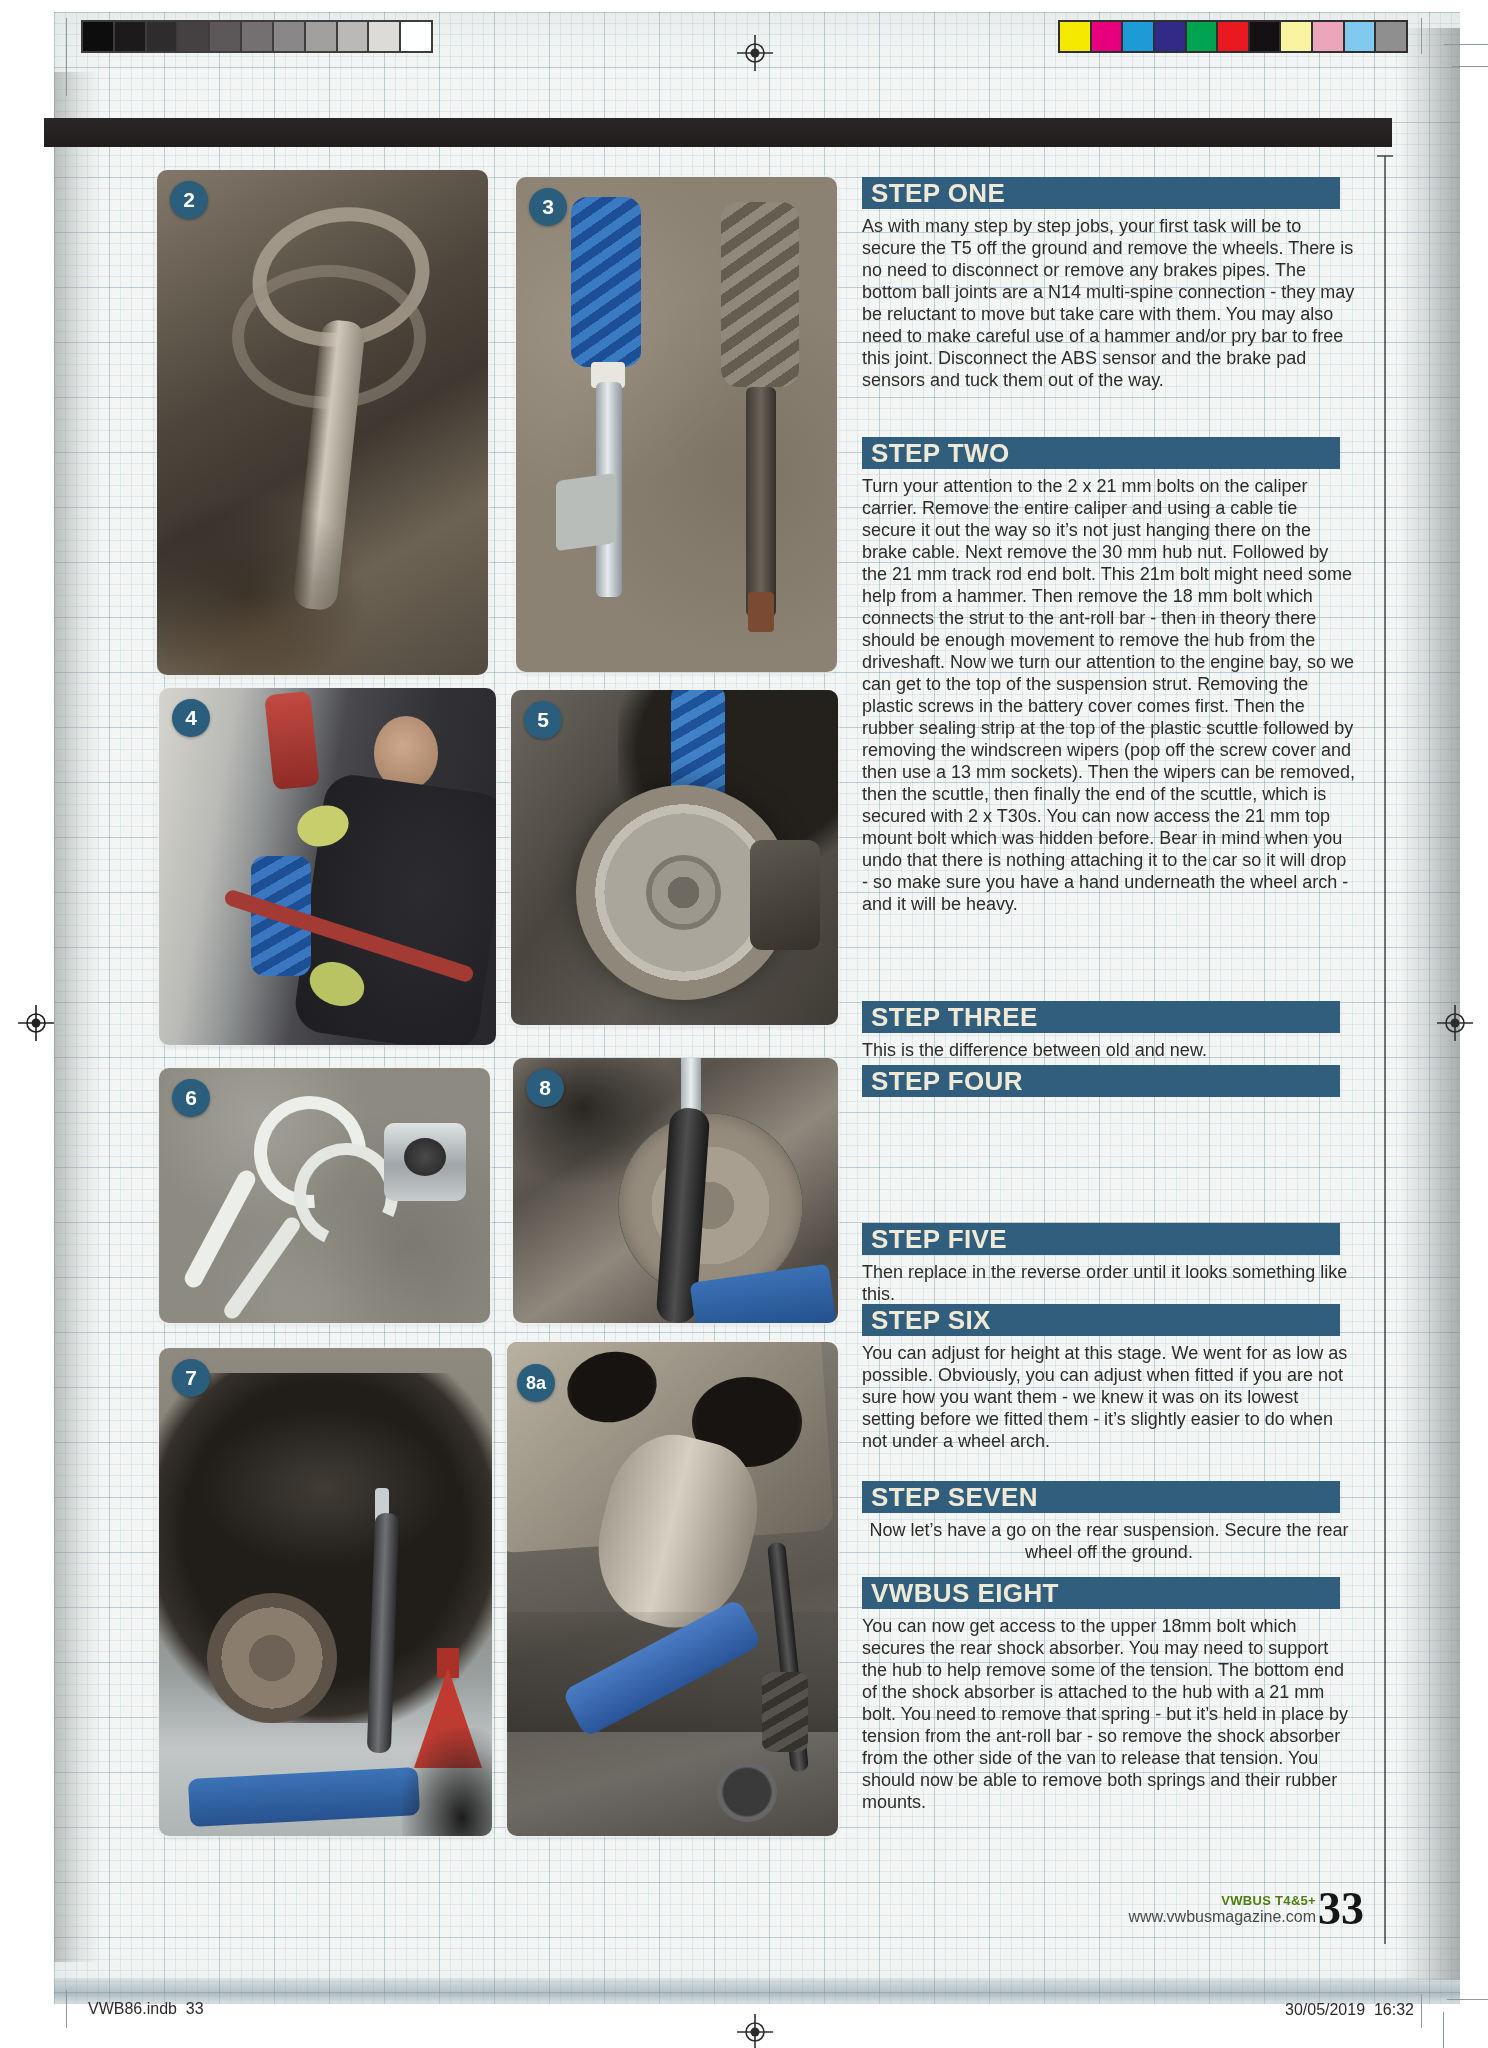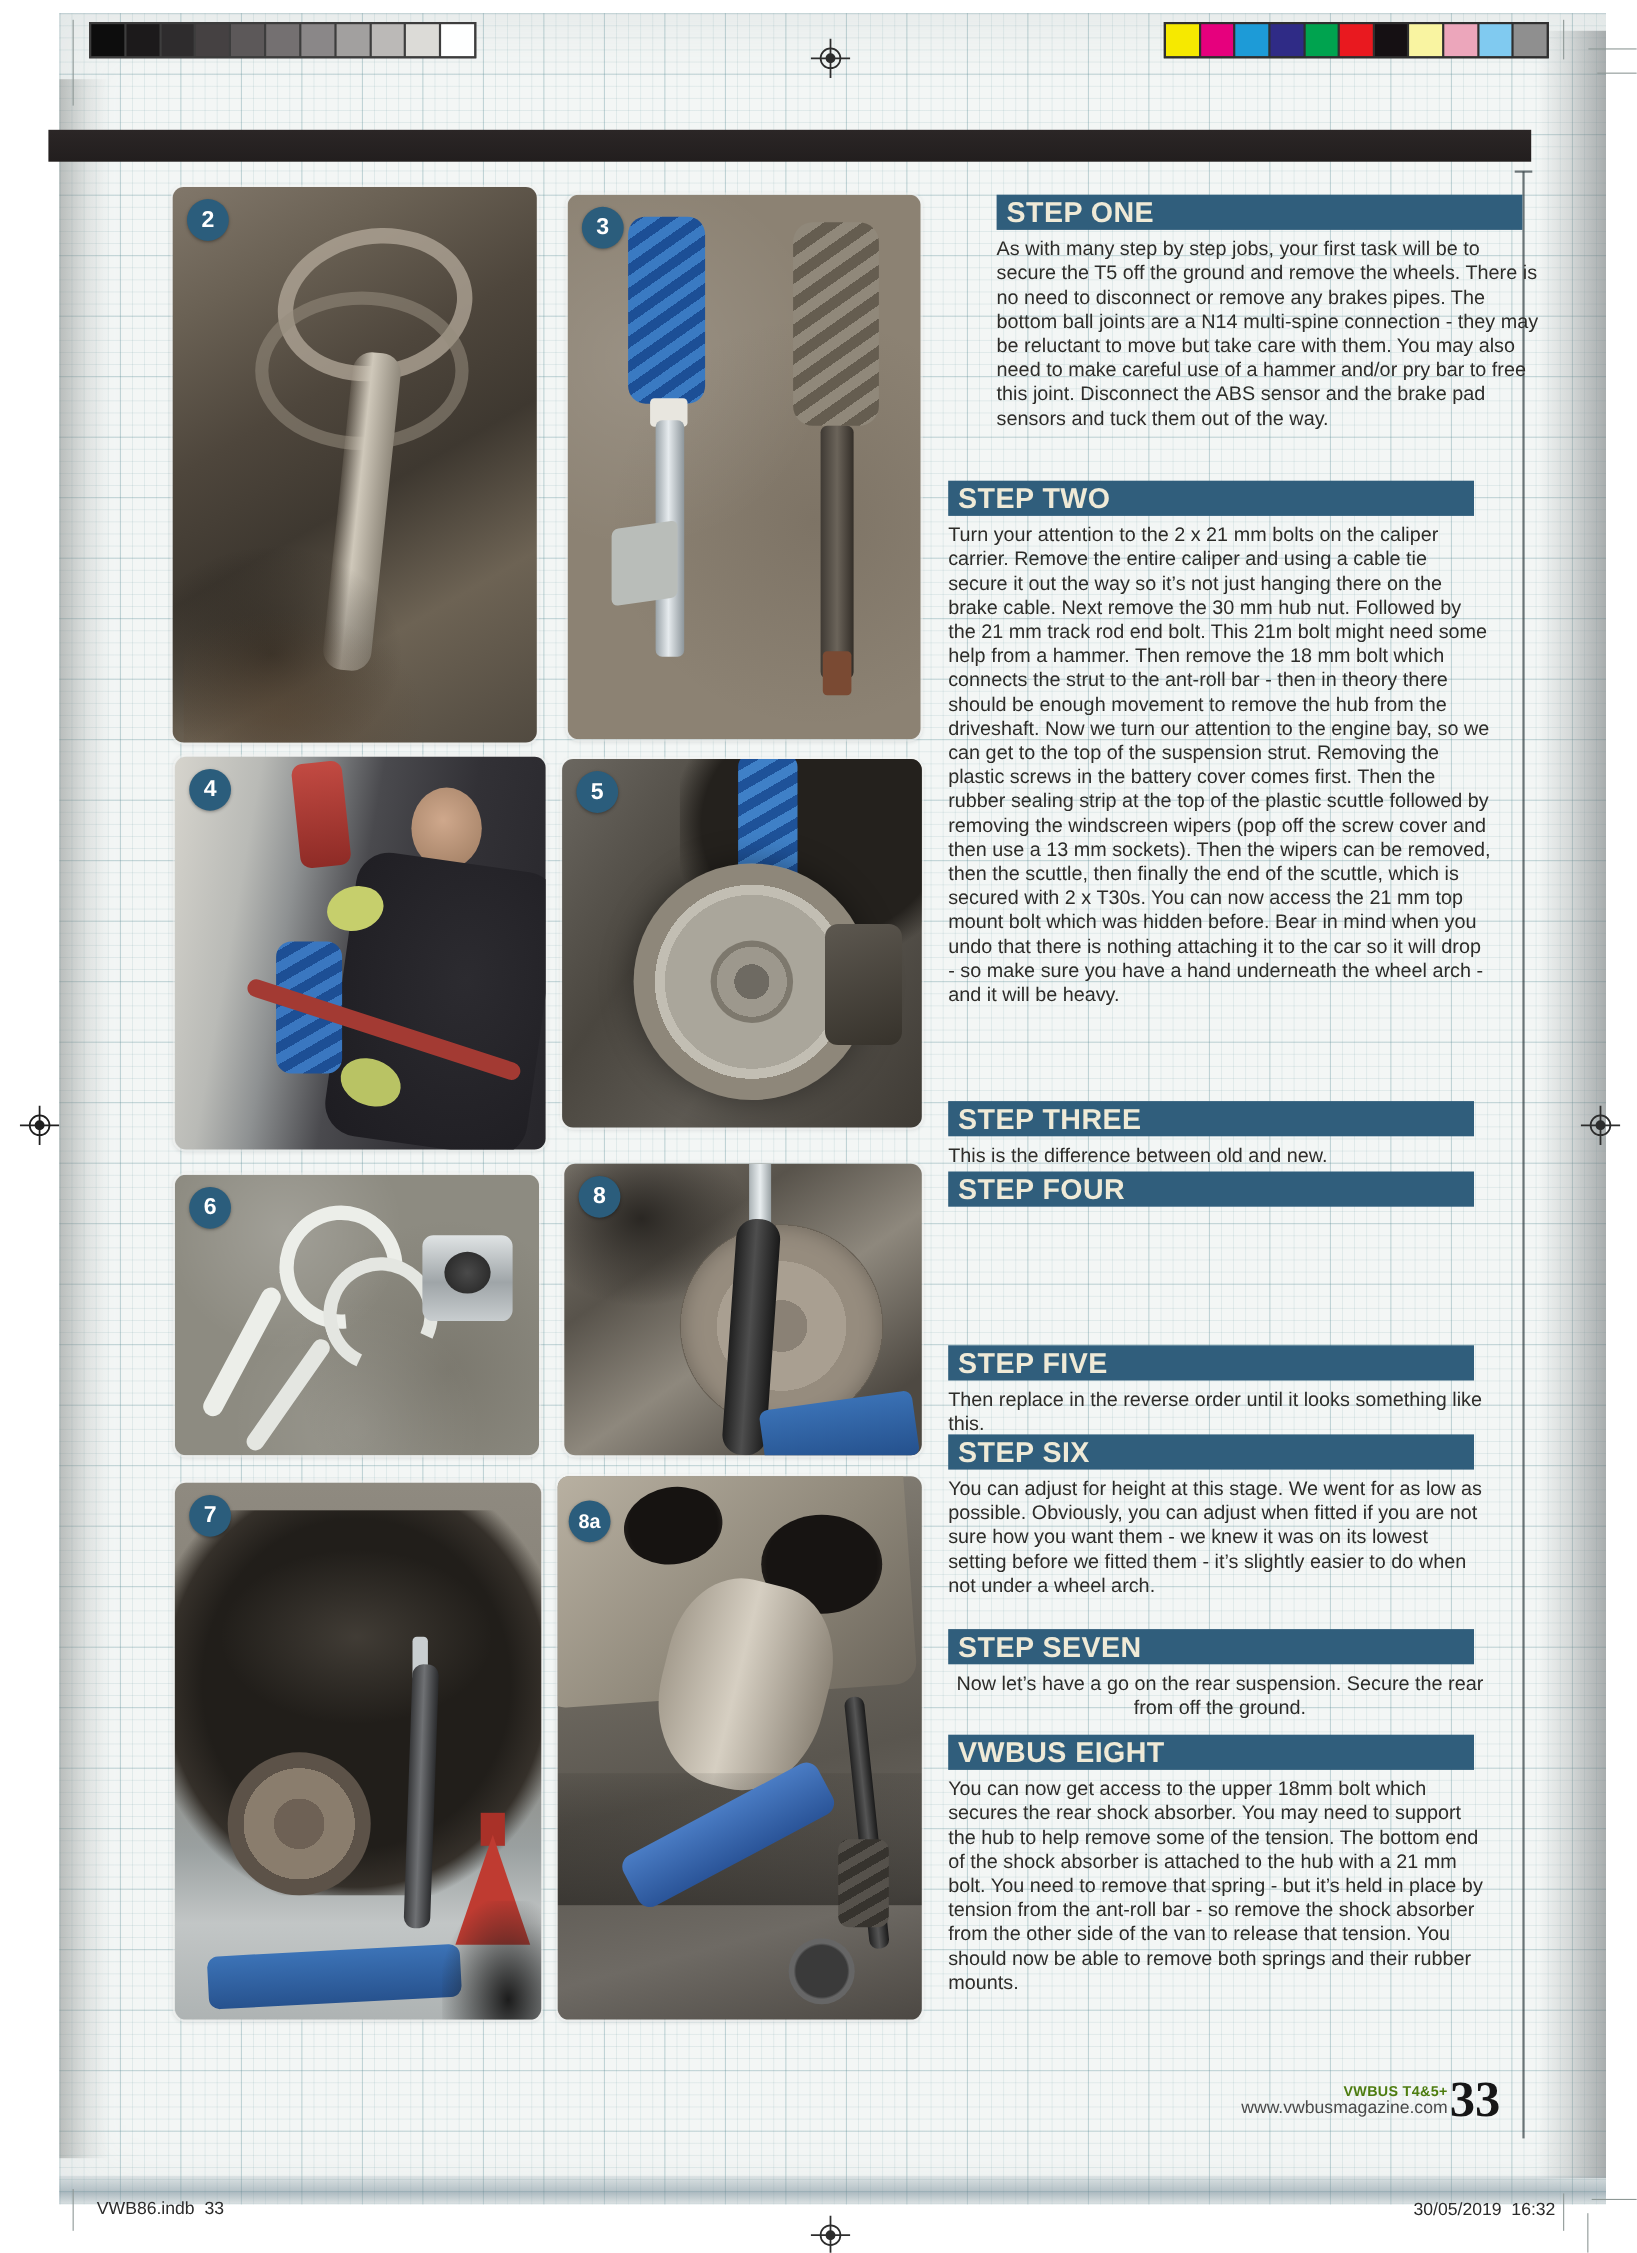--- a/index.html
+++ b/index.html
@@ -223,21 +223,21 @@
   <div class="shp" style="left:185px;top:35px;width:110px;height:90px;background:radial-gradient(circle,#171412 0 70%,#3b362f);border-radius:50%;"></div>
   <div class="shp" style="left:95px;top:95px;width:150px;height:190px;background:linear-gradient(90deg,#a59d8f,#d6cfc2 45%,#8d8578);border-radius:40% 40% 45% 45%;transform:rotate(14deg);"></div>
   <div class="shp" style="left:0;top:270px;width:100%;height:120px;background:linear-gradient(180deg,rgba(30,28,25,.1),rgba(25,23,20,.55));"></div>
   <div class="shp" style="left:55px;top:300px;width:200px;height:52px;background:linear-gradient(180deg,#4a7cc4,#2a5498);border-radius:12px;transform:rotate(-28deg);"></div>
   <div class="shp" style="left:210px;top:420px;width:60px;height:60px;background:radial-gradient(circle,#3a3a3a 0 55%,#666666 60%);border-radius:50%;"></div>
   <div class="shp" style="left:272px;top:200px;width:18px;height:230px;background:linear-gradient(90deg,#222222,#555555 50%,#1a1a1a);border-radius:8px;transform:rotate(-6deg);"></div>
   <div class="shp" style="left:255px;top:330px;width:46px;height:80px;background:repeating-linear-gradient(-30deg,#55514b 0 8px,#36332e 8px 16px);border-radius:10px;"></div>
   <div class="badge" style="left:10px;top:22px;font-size:18px;">8a</div>
 </div>
 
-<div class="step" style="top:177px;margin-left:44px;">
+<div class="step" style="top:177px;">
   <div class="step-bar">
       <span>STEP ONE</span>
     </div>
   <p class="step-body">As with many step by step jobs, your first task will be to secure the T5 off the ground and remove the wheels. There is no need to disconnect or remove any brakes pipes. The bottom ball joints are a N14 multi-spine connection - they may be reluctant to move but take care with them. You may also need to make careful use of a hammer and/or pry bar to free this joint. Disconnect the ABS sensor and the brake pad sensors and tuck them out of the way.</p>
 </div>
 <div class="step" style="top:437px;">
   <div class="step-bar">
       <span>STEP TWO</span>
     </div>
   <p class="step-body">Turn your attention to the 2 x 21 mm bolts on the caliper carrier. Remove the entire caliper and using a cable tie secure it out the way so it’s not just hanging there on the brake cable. Next remove the 30 mm hub nut. Followed by the 21 mm track rod end bolt. This 21m bolt might need some help from a hammer. Then remove the 18 mm bolt which connects the strut to the ant-roll bar - then in theory there should be enough movement to remove the hub from the driveshaft. Now we turn our attention to the engine bay, so we can get to the top of the suspension strut. Removing the plastic screws in the battery cover comes first. Then the rubber sealing strip at the top of the plastic scuttle followed by removing the windscreen wipers (pop off the screw cover and then use a 13 mm sockets). Then the wipers can be removed, then the scuttle, then finally the end of the scuttle, which is secured with 2 x T30s. You can now access the 21 mm top mount bolt which was hidden before. Bear in mind when you undo that there is nothing attaching it to the car so it will drop - so make sure you have a hand underneath the wheel arch - and it will be heavy.</p>
@@ -262,21 +262,21 @@
 <div class="step" style="top:1304px;">
   <div class="step-bar">
       <span>STEP SIX</span>
     </div>
   <p class="step-body">You can adjust for height at this stage. We went for as low as possible. Obviously, you can adjust when fitted if you are not sure how you want them - we knew it was on its lowest setting before we fitted them - it’s slightly easier to do when not under a wheel arch.</p>
 </div>
 <div class="step" style="top:1481px;text-align:center;">
   <div class="step-bar">
       <span>STEP SEVEN</span>
     </div>
-  <p class="step-body">Now let’s have a go on the rear suspension. Secure the rear from off the ground.</p>
+  <p class="step-body">Now let’s have a go on the rear suspension. Secure the rear wheel off the ground.</p>
 </div>
 <div class="step" style="top:1577px;">
   <div class="step-bar">
       <span>VWBUS EIGHT</span>
     </div>
   <p class="step-body">You can now get access to the upper 18mm bolt which secures the rear shock absorber. You may need to support the hub to help remove some of the tension. The bottom end of the shock absorber is attached to the hub with a 21 mm bolt. You need to remove that spring - but it’s held in place by tension from the ant-roll bar - so remove the shock absorber from the other side of the van to release that tension. You should now be able to remove both springs and their rubber mounts.</p>
 </div>
 
 <div class="f-brand">VWBUS T4&amp;5+</div>
 <div class="f-web">www.vwbusmagazine.com</div>

